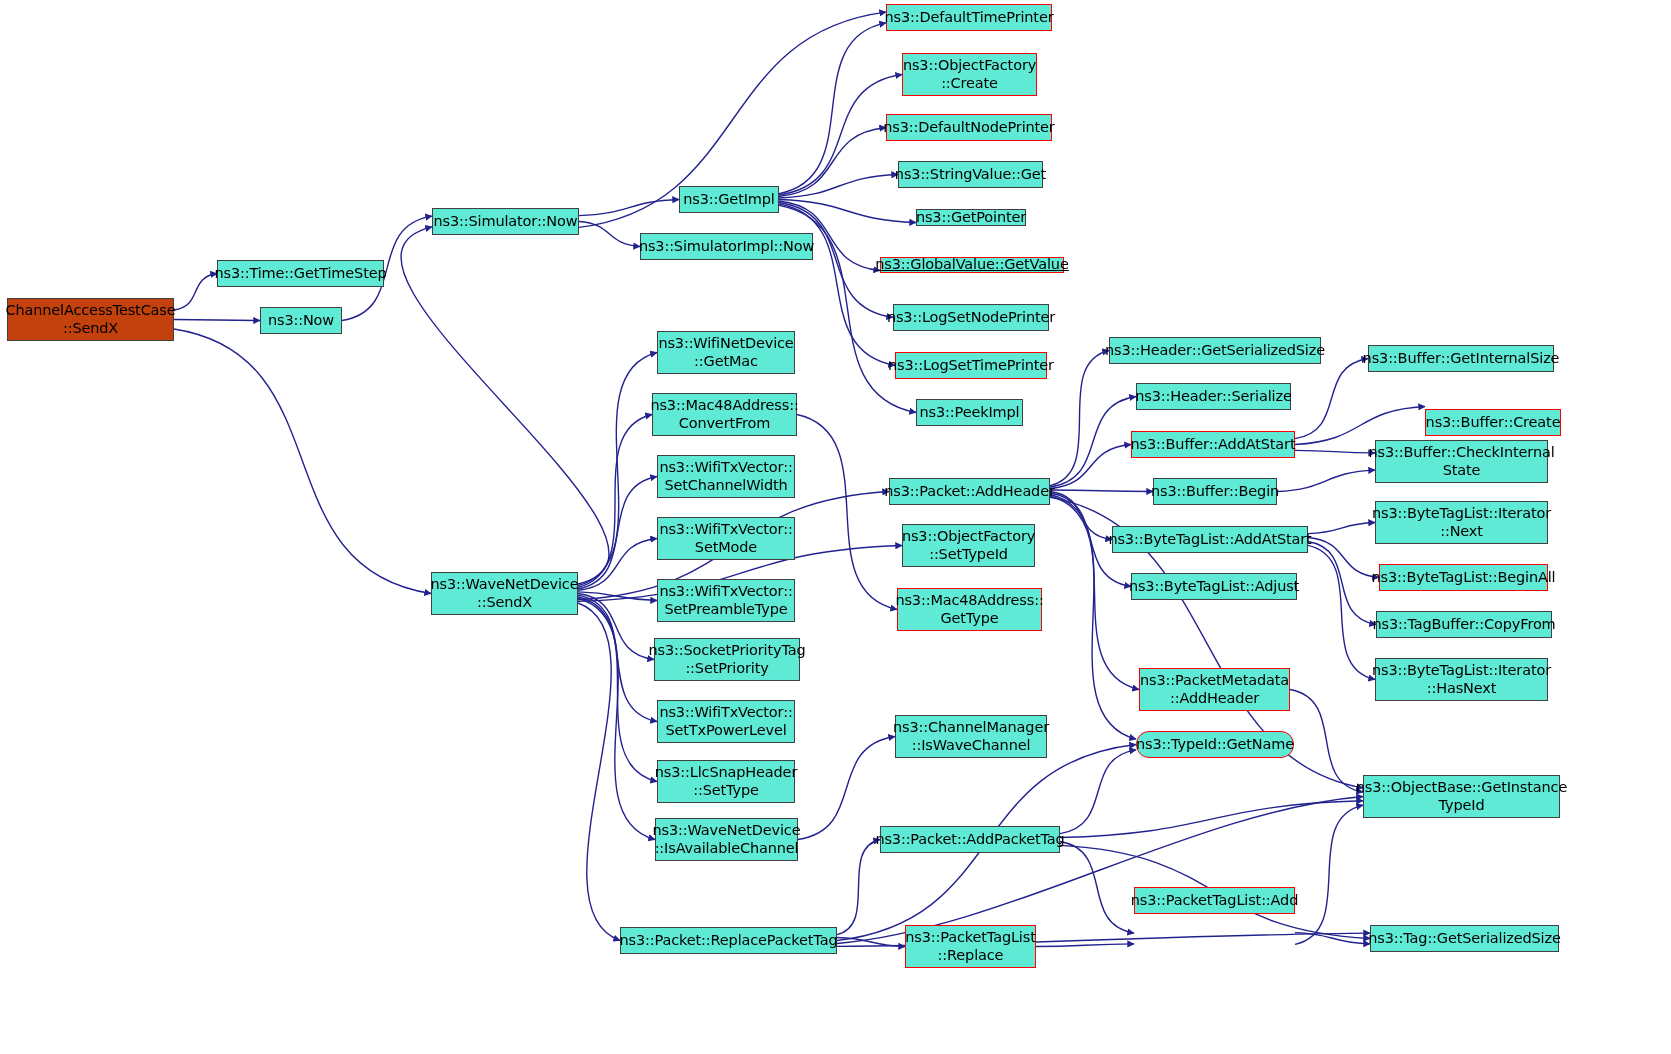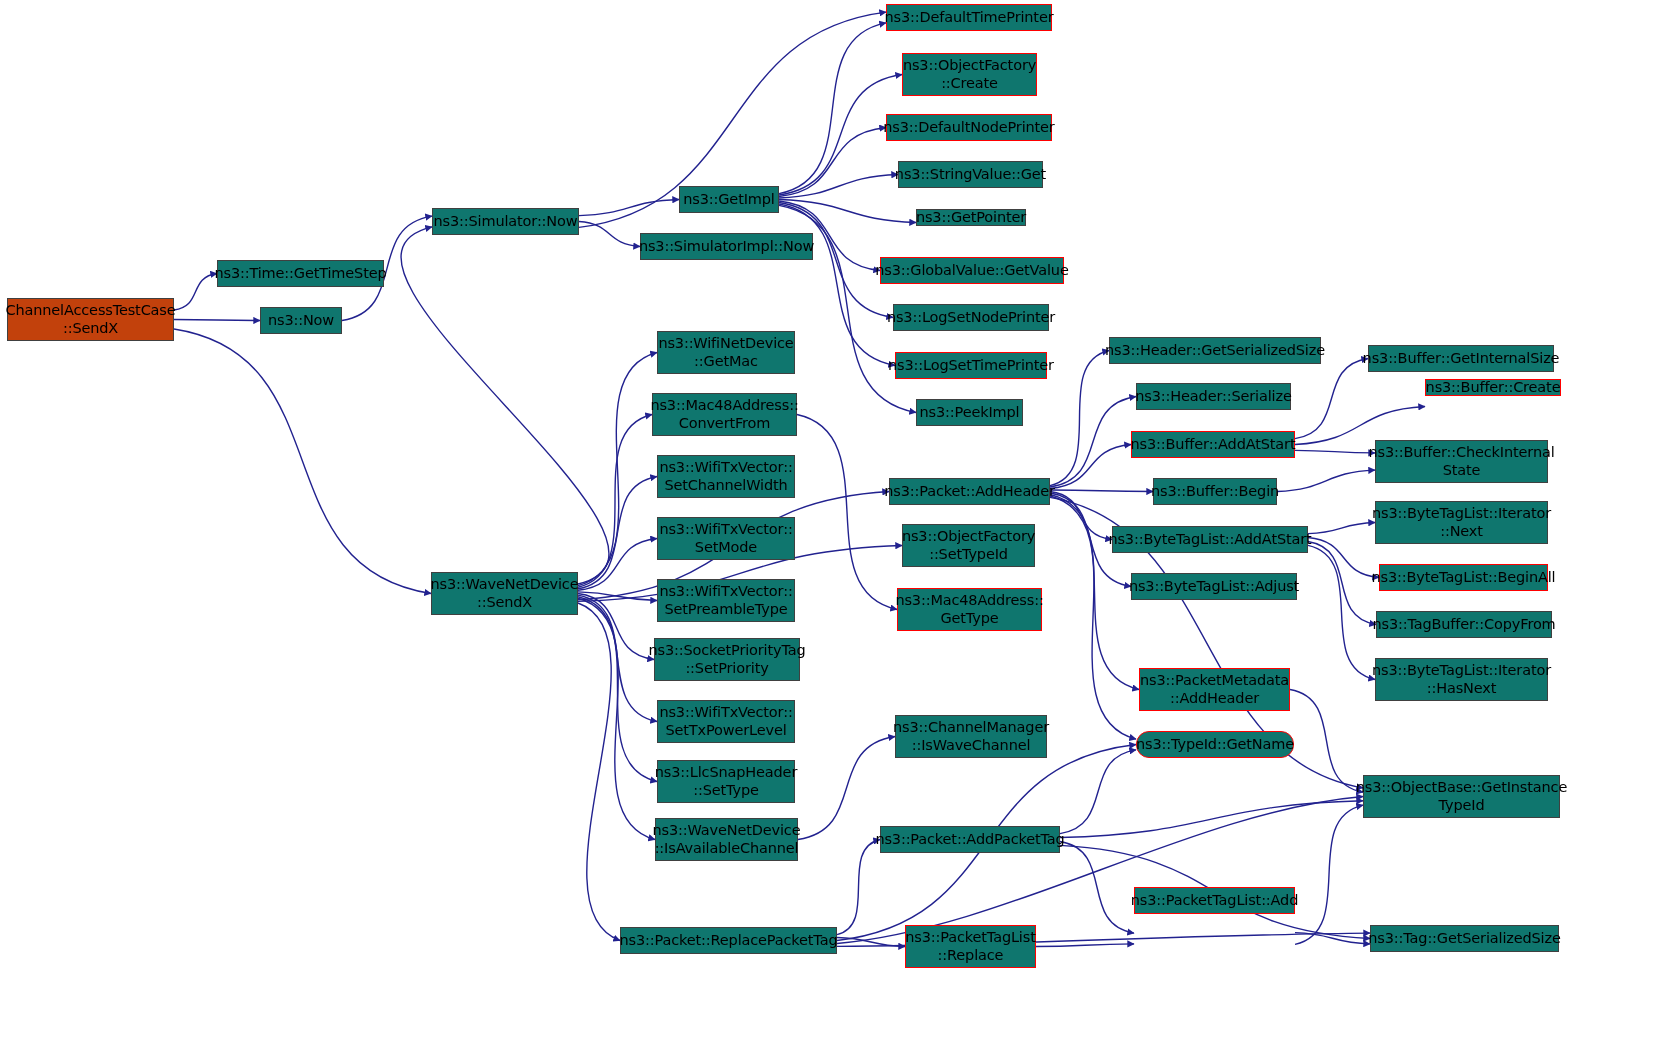--- a/index.html
+++ b/index.html
@@ -24,21 +24,21 @@
     height: 1054px;
     pointer-events: none;
   }
   .node {
     position: absolute;
     box-sizing: border-box;
     display: flex;
     align-items: center;
     justify-content: center;
     text-align: center;
-    background: #0f766e;
+    background: #5eead4;
     border: 1px solid #404040;
     color: #000000;
     font-size: 14.5px;
     line-height: 1.18;
     letter-spacing: -0.15px;
     white-space: pre-line;
     padding: 0 3px;
     z-index: 2;
   }
   .node.red {
@@ -132,21 +132,21 @@
       <div class="node" style="left: 431px; top: 572px; width: 147px; height: 43px;">ns3::WaveNetDevice
 ::SendX</div>
       <div class="node" style="left: 679px; top: 186px; width: 100px; height: 27px;">ns3::GetImpl</div>
       <div class="node" style="left: 640px; top: 233px; width: 173px; height: 27px;">ns3::SimulatorImpl::Now</div>
       <div class="node red" style="left: 886px; top: 4px; width: 166px; height: 27px;">ns3::DefaultTimePrinter</div>
       <div class="node red" style="left: 902px; top: 53px; width: 135px; height: 43px;">ns3::ObjectFactory
 ::Create</div>
       <div class="node red" style="left: 886px; top: 114px; width: 166px; height: 27px;">ns3::DefaultNodePrinter</div>
       <div class="node" style="left: 898px; top: 161px; width: 145px; height: 27px;">ns3::StringValue::Get</div>
       <div class="node" style="left: 916px; top: 209px; width: 110px; height: 17px;">ns3::GetPointer</div>
-      <div class="node red" style="left: 880px; top: 257px; width: 184px; height: 27px;">ns3::GlobalValue::GetValue</div>
+      <div class="node red" style="left: 880px; top: 257px; width: 184px; height: 16px; text-decoration: underline;">ns3::GlobalValue::GetValue</div>
       <div class="node" style="left: 893px; top: 304px; width: 156px; height: 27px;">ns3::LogSetNodePrinter</div>
       <div class="node red" style="left: 895px; top: 352px; width: 152px; height: 27px;">ns3::LogSetTimePrinter</div>
       <div class="node" style="left: 916px; top: 399px; width: 107px; height: 27px;">ns3::PeekImpl</div>
       <div class="node" style="left: 657px; top: 331px; width: 138px; height: 43px;">ns3::WifiNetDevice
 ::GetMac</div>
       <div class="node" style="left: 652px; top: 393px; width: 145px; height: 43px;">ns3::Mac48Address::
 ConvertFrom</div>
       <div class="node" style="left: 657px; top: 455px; width: 138px; height: 43px;">ns3::WifiTxVector::
 SetChannelWidth</div>
       <div class="node" style="left: 657px; top: 517px; width: 138px; height: 43px;">ns3::WifiTxVector::
@@ -175,21 +175,21 @@
       <div class="node" style="left: 1109px; top: 337px; width: 212px; height: 27px;">ns3::Header::GetSerializedSize</div>
       <div class="node" style="left: 1136px; top: 383px; width: 155px; height: 27px;">ns3::Header::Serialize</div>
       <div class="node red" style="left: 1131px; top: 431px; width: 164px; height: 27px;">ns3::Buffer::AddAtStart</div>
       <div class="node" style="left: 1153px; top: 478px; width: 124px; height: 27px;">ns3::Buffer::Begin</div>
       <div class="node" style="left: 1112px; top: 526px; width: 196px; height: 27px;">ns3::ByteTagList::AddAtStart</div>
       <div class="node" style="left: 1131px; top: 573px; width: 166px; height: 27px;">ns3::ByteTagList::Adjust</div>
       <div class="node red" style="left: 1139px; top: 668px; width: 151px; height: 43px;">ns3::PacketMetadata
 ::AddHeader</div>
       <div class="node red" style="left: 1136px; top: 731px; width: 158px; height: 27px; border-radius: 13px;">ns3::TypeId::GetName</div>
       <div class="node" style="left: 1368px; top: 345px; width: 186px; height: 27px;">ns3::Buffer::GetInternalSize</div>
-      <div class="node red" style="left: 1425px; top: 379px; width: 136px; height: 17px;">ns3::Buffer::Create</div>
+      <div class="node red" style="left: 1425px; top: 409px; width: 136px; height: 27px;">ns3::Buffer::Create</div>
       <div class="node" style="left: 1375px; top: 440px; width: 173px; height: 43px;">ns3::Buffer::CheckInternal
 State</div>
       <div class="node" style="left: 1375px; top: 501px; width: 173px; height: 43px;">ns3::ByteTagList::Iterator
 ::Next</div>
       <div class="node red" style="left: 1379px; top: 564px; width: 169px; height: 27px;">ns3::ByteTagList::BeginAll</div>
       <div class="node" style="left: 1376px; top: 611px; width: 176px; height: 27px;">ns3::TagBuffer::CopyFrom</div>
       <div class="node" style="left: 1375px; top: 658px; width: 173px; height: 43px;">ns3::ByteTagList::Iterator
 ::HasNext</div>
       <div class="node" style="left: 1363px; top: 775px; width: 197px; height: 43px;">ns3::ObjectBase::GetInstance
 TypeId</div>

